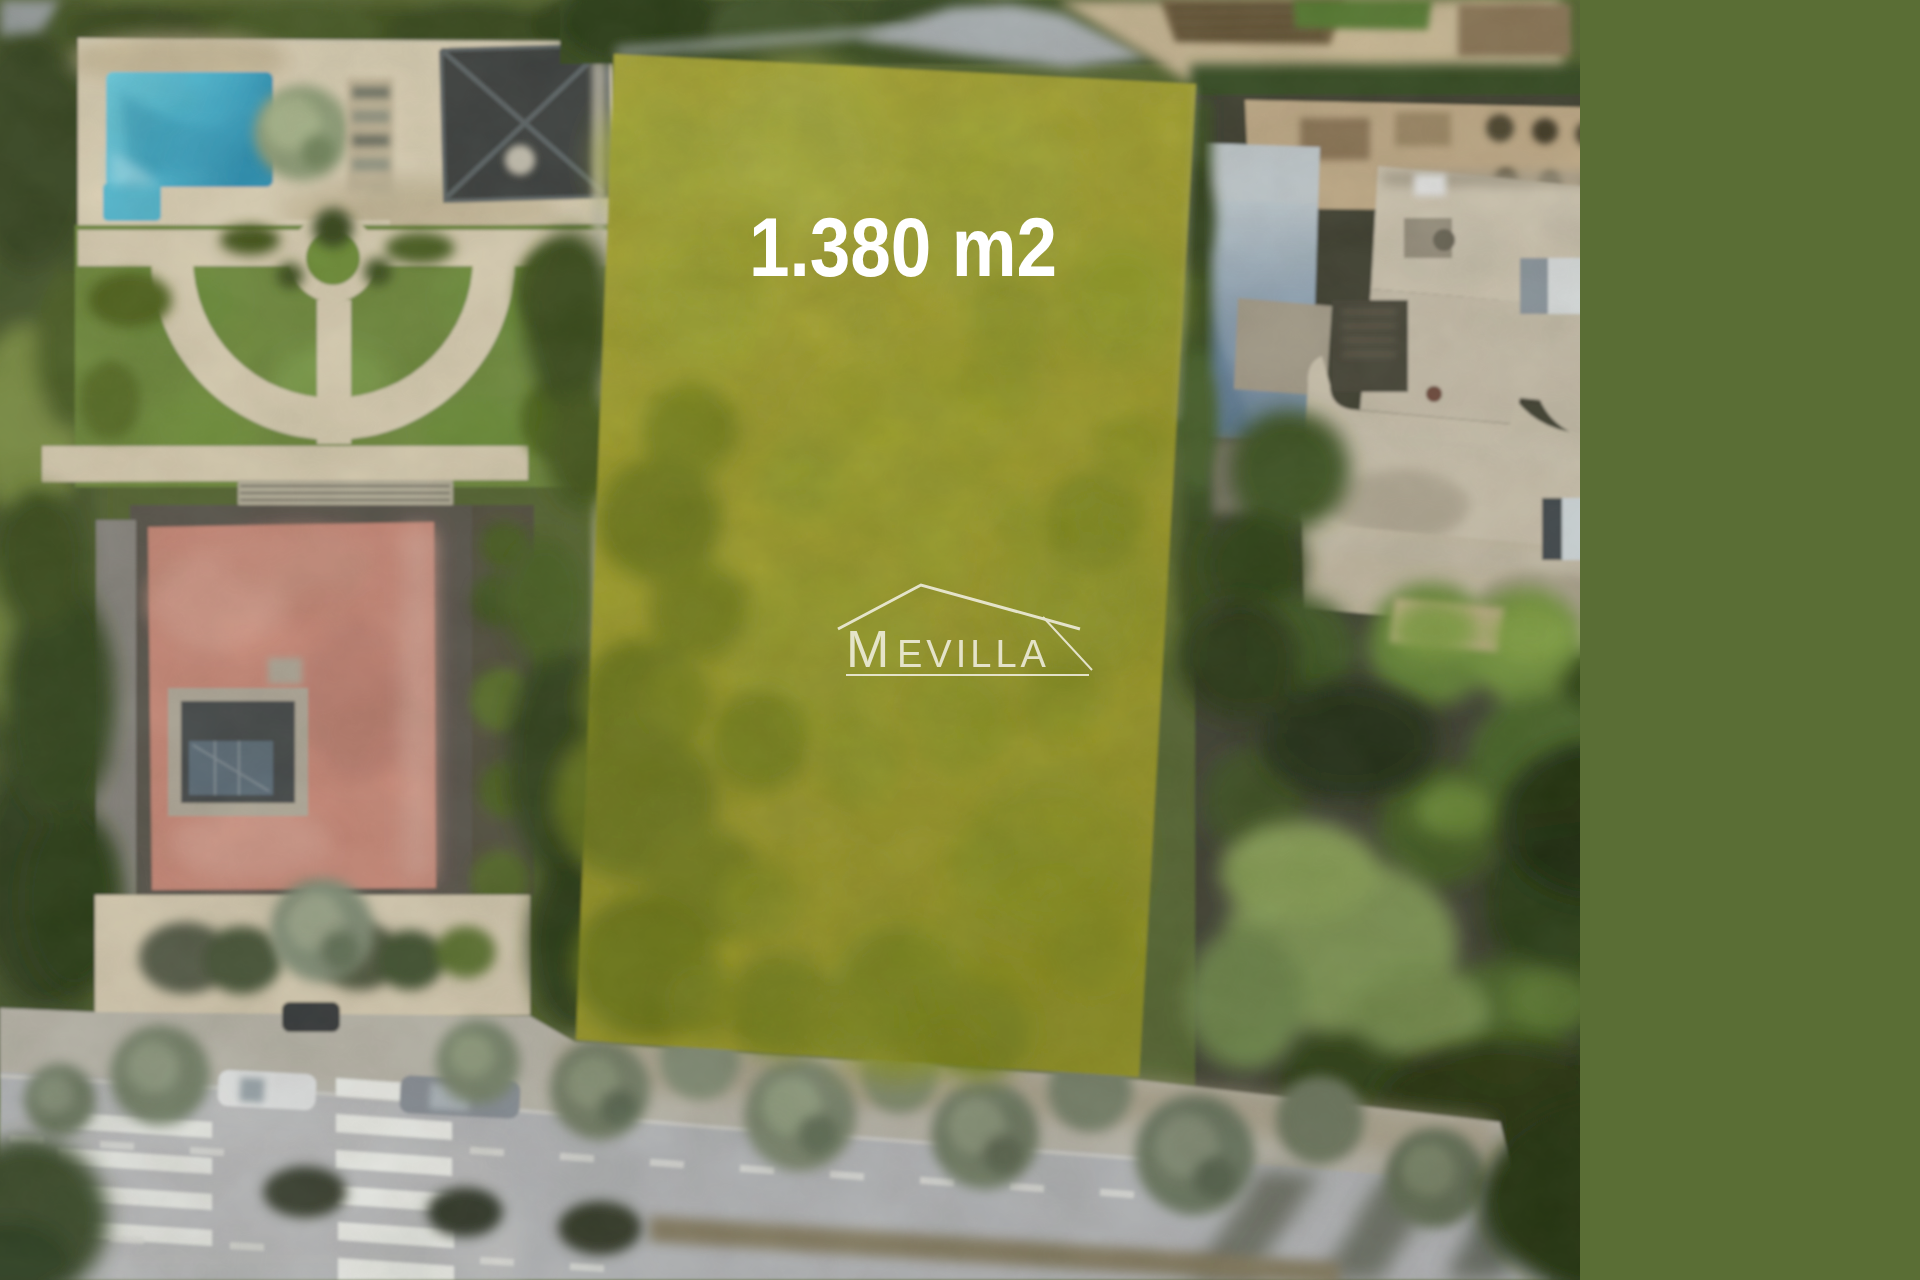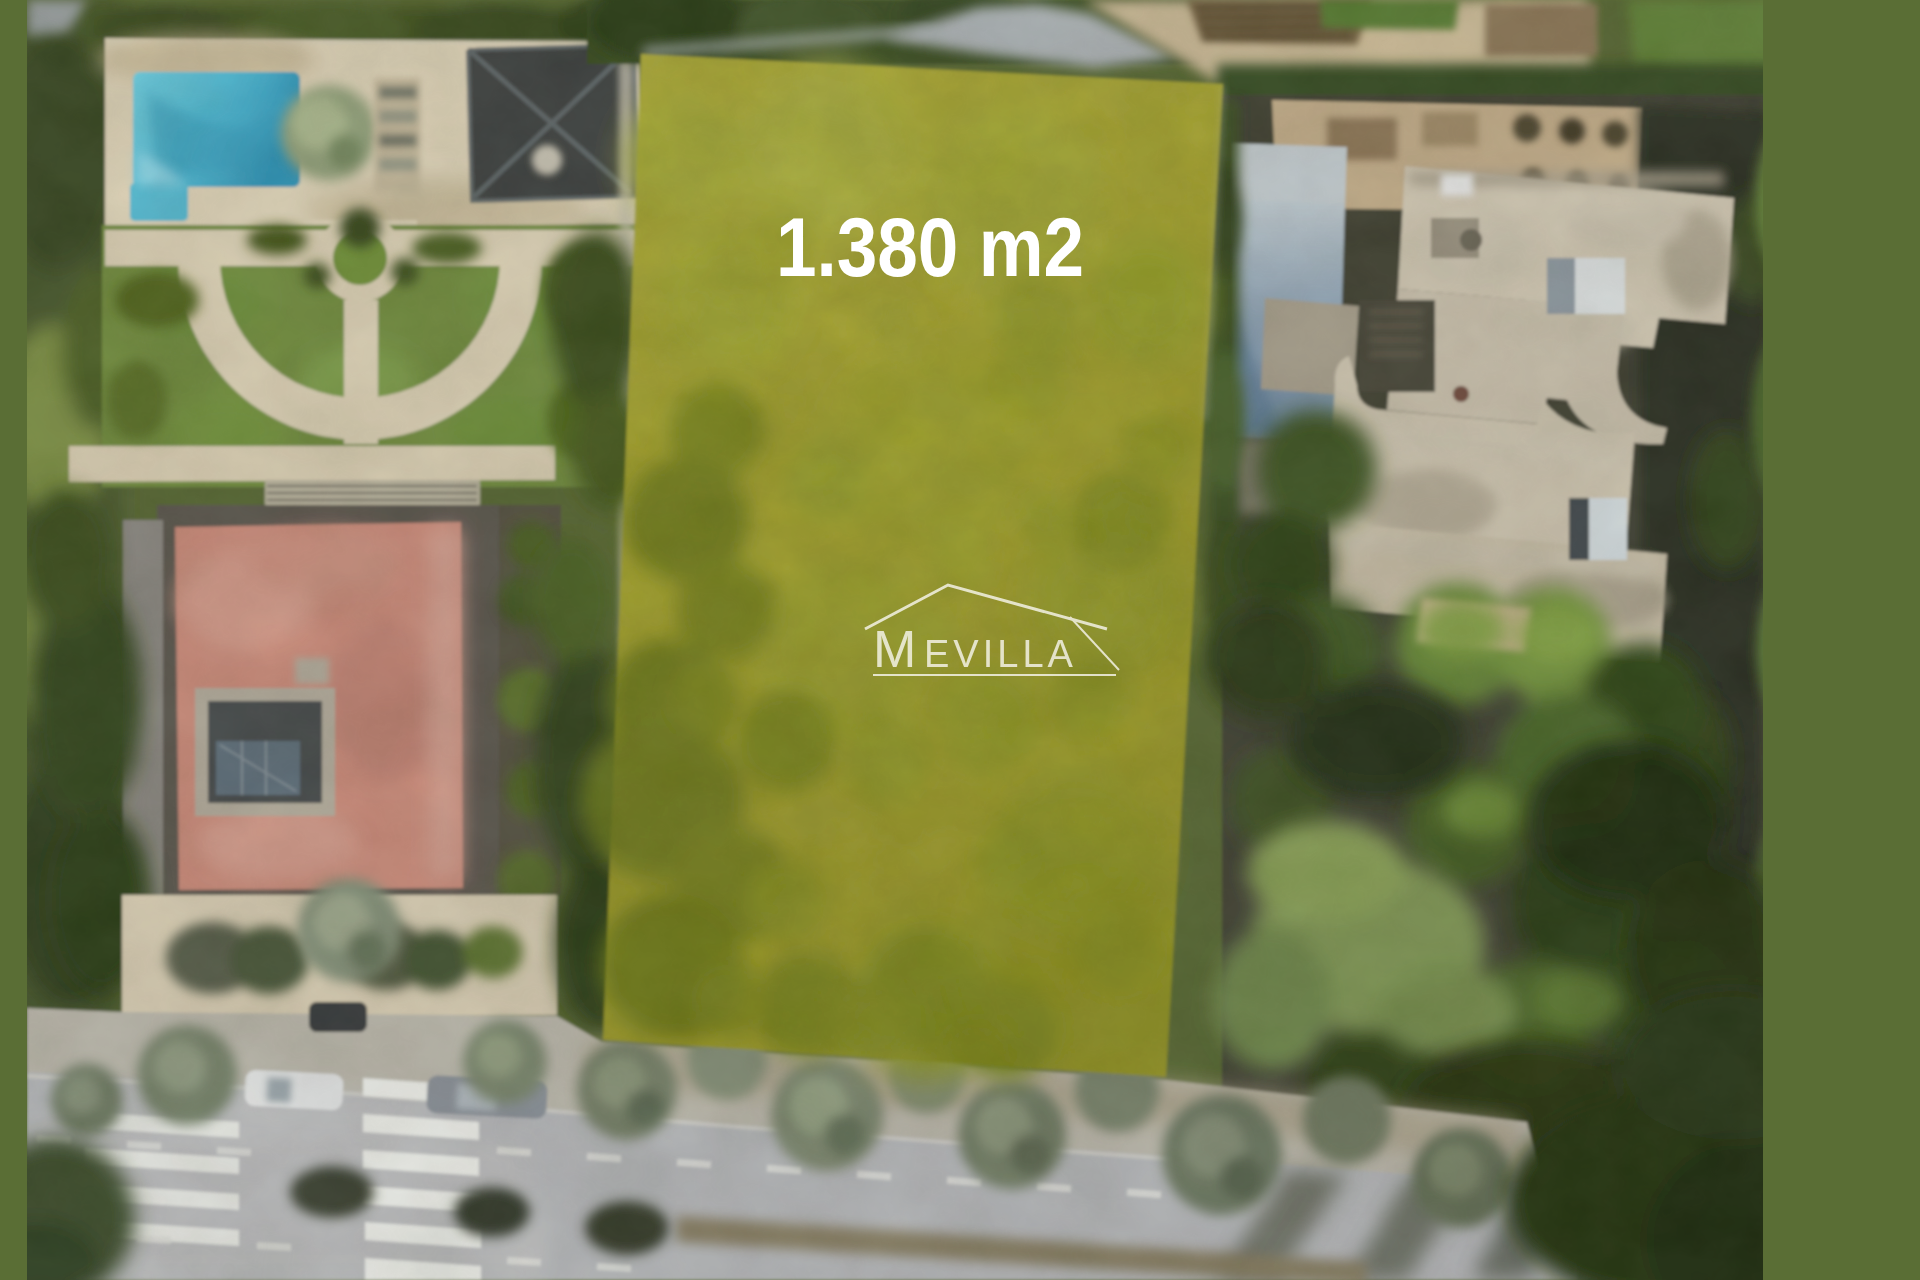--- a/index.html
+++ b/index.html
@@ -1,16 +1,16 @@
 <!DOCTYPE html>
 <html><head>
 <meta charset="utf-8">
 <style>
   html,body{margin:0;padding:0;background:#5a6e35;}
-  .wrap{width:1736px;height:1280px;overflow:hidden;position:relative;font-family:"Liberation Sans",sans-serif;padding-left:27px;}
+  .wrap{width:1580px;height:1280px;overflow:hidden;position:relative;font-family:"Liberation Sans",sans-serif;}
   svg{display:block}
 </style>
 </head>
 <body>
 <div class="wrap">
 <svg width="1920" height="1280" viewBox="0 0 1920 1280" xmlns="http://www.w3.org/2000/svg">
 <defs>
   <filter id="b3" x="-30%" y="-30%" width="160%" height="160%">
           <feGaussianBlur stdDeviation="3"></feGaussianBlur>
         </filter>

